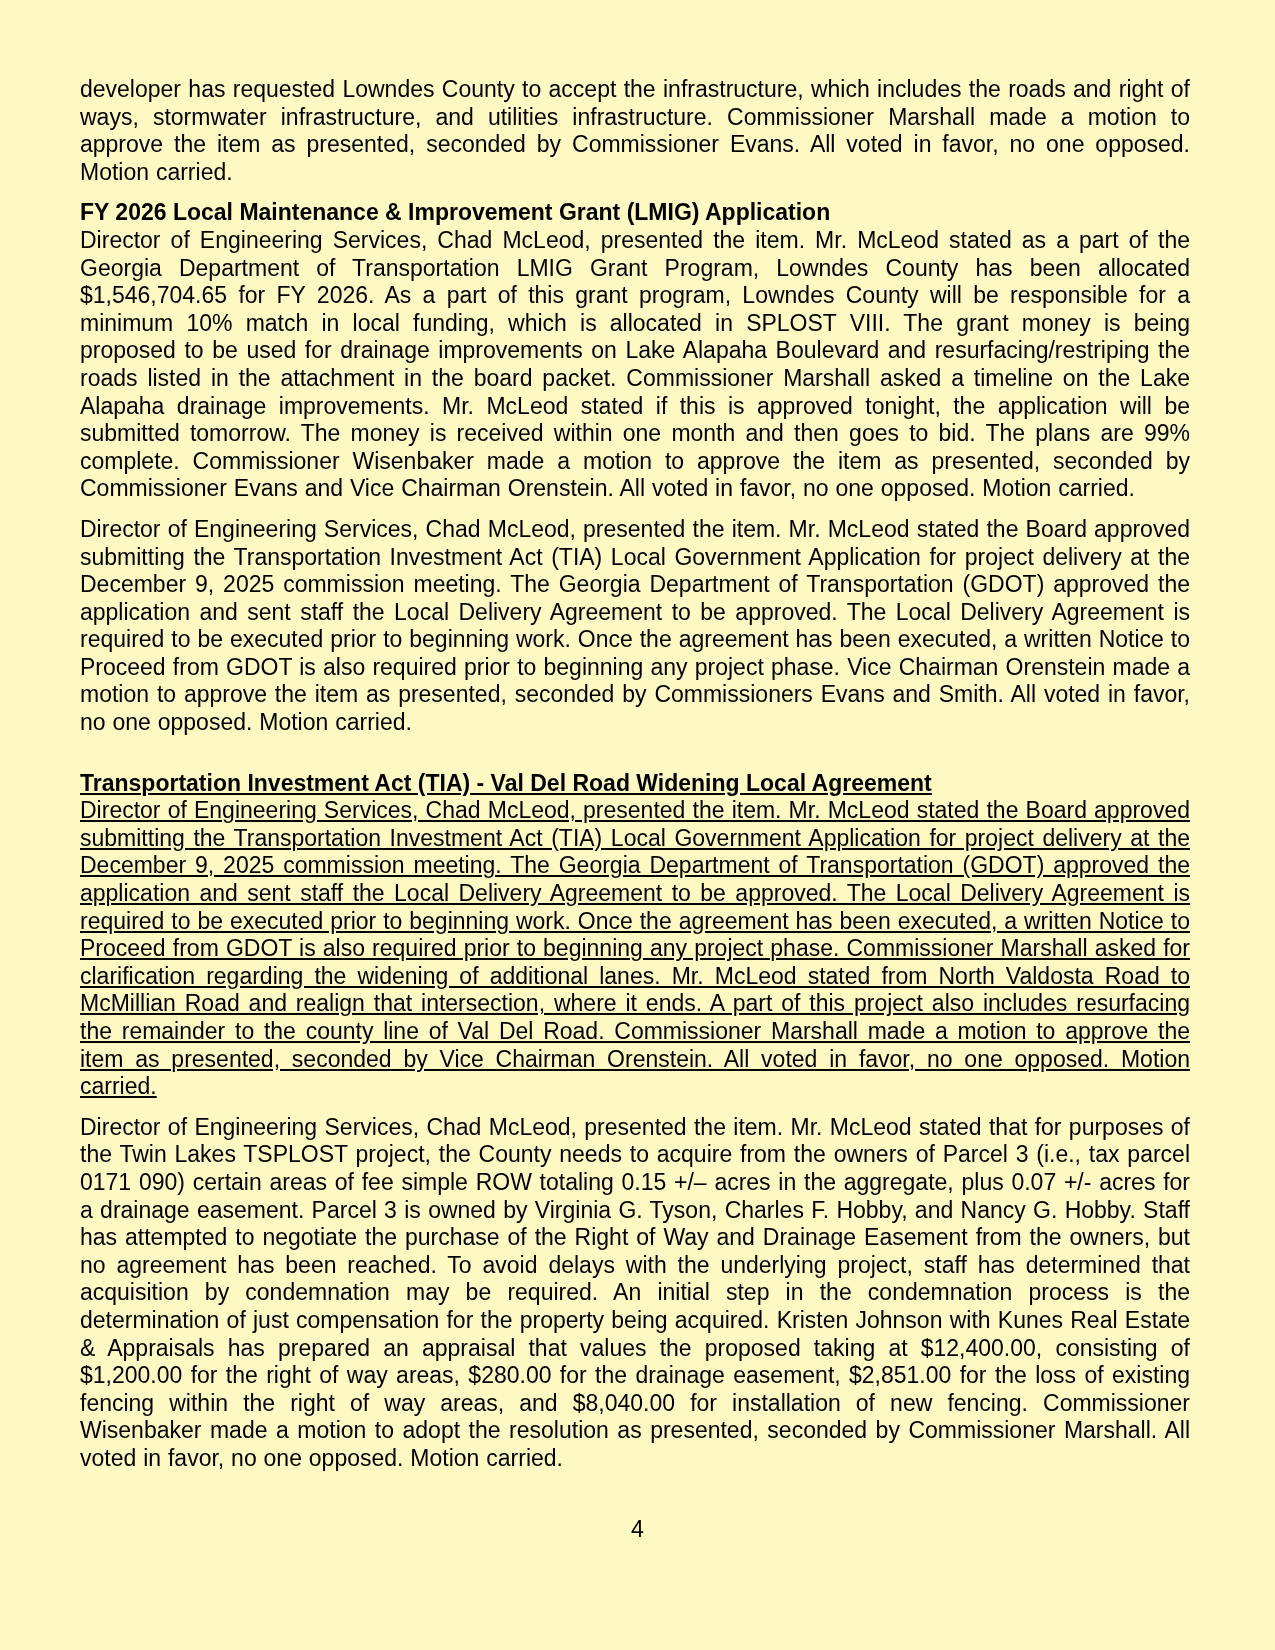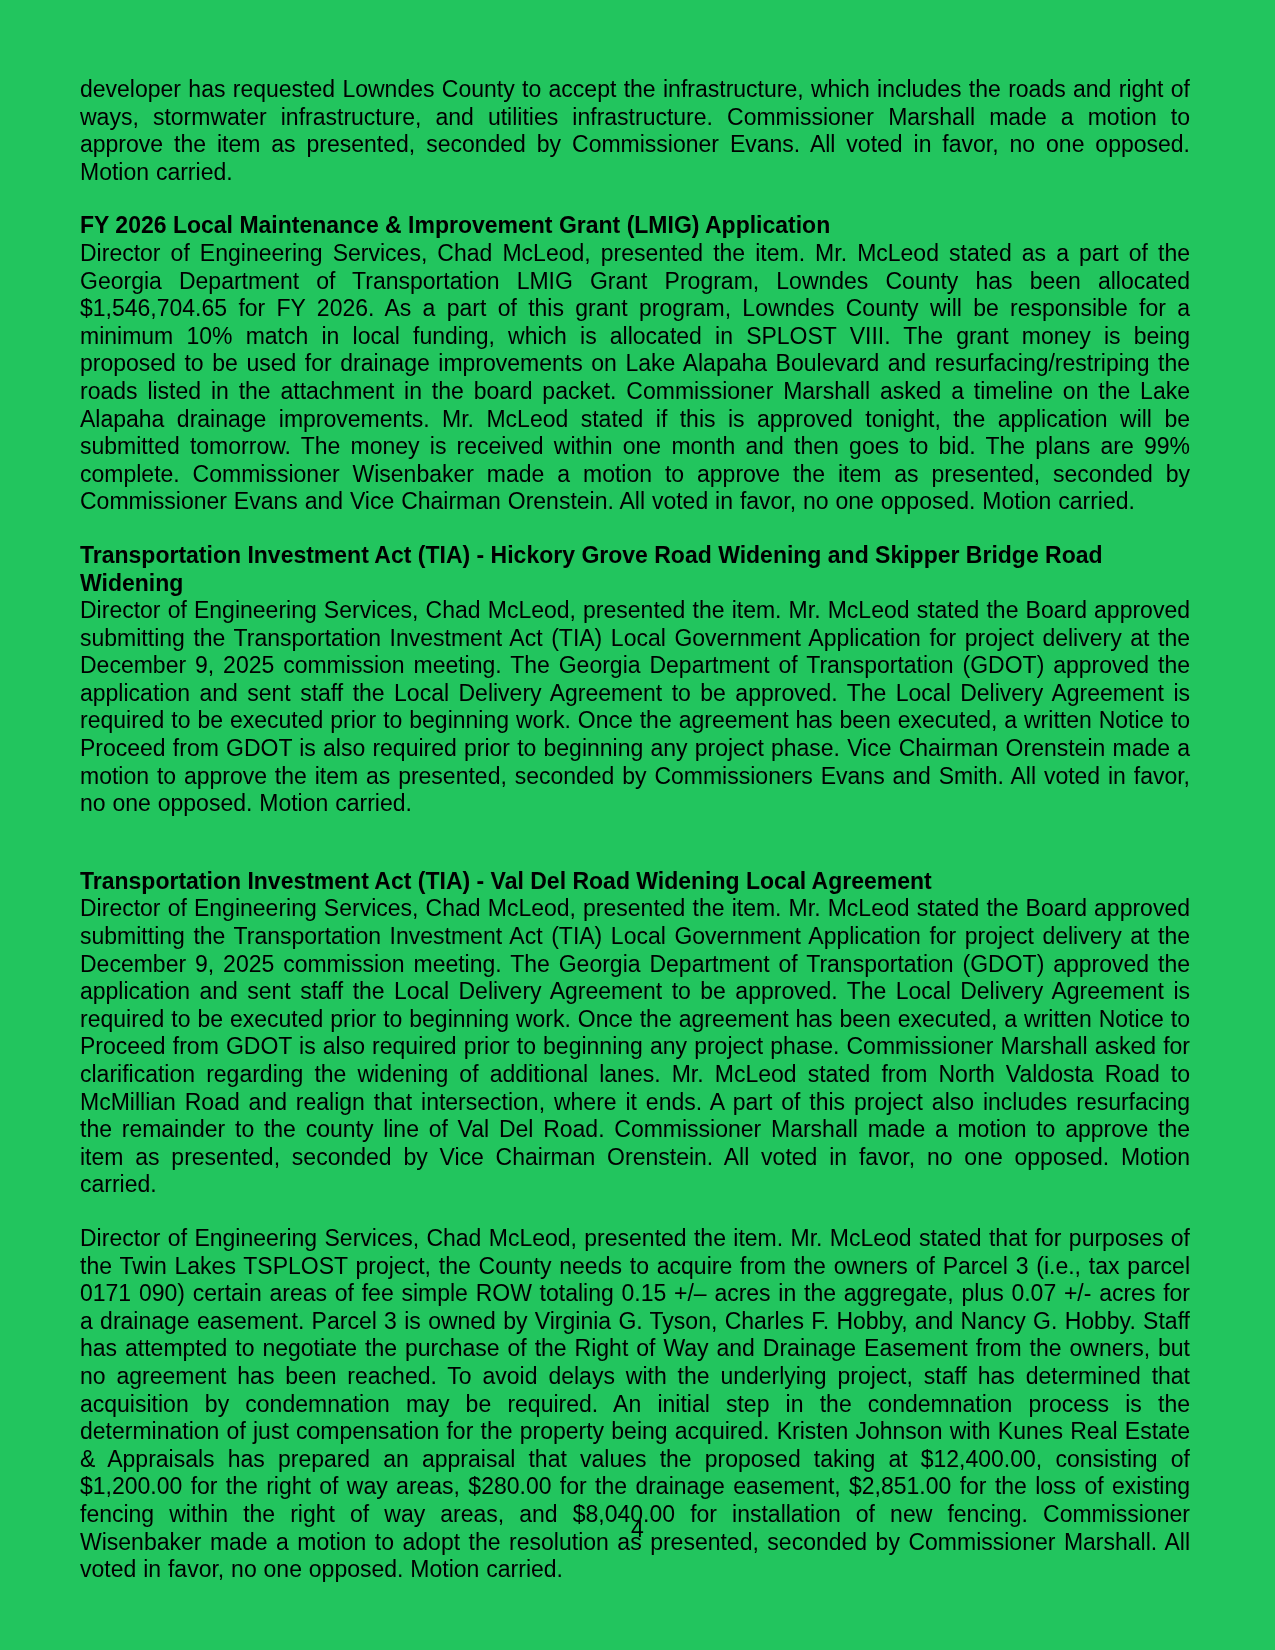--- a/index.html
+++ b/index.html
@@ -4,45 +4,46 @@
 <style>
   html, body {
     margin: 0;
     padding: 0;
     background: #ffffff;
   }
   .page {
     position: relative;
     width: 1275px;
     height: 1650px;
-    background: #22c55e;
+    background: #fef9c3;
     box-sizing: border-box;
     overflow: hidden;
     font-family: "Liberation Sans", "DejaVu Sans", sans-serif;
     color: #000000;
   }
   .content {
     position: absolute;
     top: 76px;
     left: 80px;
     width: 1110px;
   }
   .body-text {
     margin: 0;
     font-size: 23px;
     line-height: 27.6px;
     text-align: justify;
     text-align-last: left;
     word-spacing: 0.5px;
   }
   .section {
-    margin-top: 26px;
+    margin-top: 13px;
   }
   .section.gap-large {
-    margin-top: 50px;
+    margin-top: 33px;
+    text-decoration: underline;
   }
   .heading {
     margin: 0;
     font-size: 23px;
     line-height: 27.6px;
     font-weight: bold;
     text-align: left;
   }
   .footer {
     position: absolute;
@@ -61,21 +62,20 @@
   <main class="content">
 
     <p class="body-text">developer has requested Lowndes County to accept the infrastructure, which includes the roads and right of ways, stormwater infrastructure, and utilities infrastructure. Commissioner Marshall made a motion to approve the item as presented, seconded by Commissioner Evans. All voted in favor, no one opposed. Motion carried.</p>
 
     <section class="section">
       <h2 class="heading">FY 2026 Local Maintenance &amp; Improvement Grant (LMIG) Application</h2>
       <p class="body-text">Director of Engineering Services, Chad McLeod, presented the item. Mr. McLeod stated as a part of the Georgia Department of Transportation LMIG Grant Program, Lowndes County has been allocated $1,546,704.65 for FY 2026. As a part of this grant program, Lowndes County will be responsible for a minimum 10% match in local funding, which is allocated in SPLOST VIII. The grant money is being proposed to be used for drainage improvements on Lake Alapaha Boulevard and resurfacing/restriping the roads listed in the attachment in the board packet. Commissioner Marshall asked a timeline on the Lake Alapaha drainage improvements. Mr. McLeod stated if this is approved tonight, the application will be submitted tomorrow. The money is received within one month and then goes to bid. The plans are 99% complete. Commissioner Wisenbaker made a motion to approve the item as presented, seconded by Commissioner Evans and Vice Chairman Orenstein. All voted in favor, no one opposed. Motion carried.</p>
     </section>
 
     <section class="section">
-      <h2 class="heading">Transportation Investment Act (TIA) - Hickory Grove Road Widening and Skipper Bridge Road Widening</h2>
       <p class="body-text">Director of Engineering Services, Chad McLeod, presented the item. Mr. McLeod stated the Board approved submitting the Transportation Investment Act (TIA) Local Government Application for project delivery at the December 9, 2025 commission meeting. The Georgia Department of Transportation (GDOT) approved the application and sent staff the Local Delivery Agreement to be approved. The Local Delivery Agreement is required to be executed prior to beginning work. Once the agreement has been executed, a written Notice to Proceed from GDOT is also required prior to beginning any project phase. Vice Chairman Orenstein made a motion to approve the item as presented, seconded by Commissioners Evans and Smith. All voted in favor, no one opposed. Motion carried.</p>
     </section>
 
     <section class="section gap-large">
       <h2 class="heading">Transportation Investment Act (TIA) - Val Del Road Widening Local Agreement</h2>
       <p class="body-text">Director of Engineering Services, Chad McLeod, presented the item. Mr. McLeod stated the Board approved submitting the Transportation Investment Act (TIA) Local Government Application for project delivery at the December 9, 2025 commission meeting. The Georgia Department of Transportation (GDOT) approved the application and sent staff the Local Delivery Agreement to be approved. The Local Delivery Agreement is required to be executed prior to beginning work. Once the agreement has been executed, a written Notice to Proceed from GDOT is also required prior to beginning any project phase.  Commissioner Marshall asked for clarification regarding the widening of additional lanes. Mr. McLeod stated from North Valdosta Road to McMillian Road and realign that intersection, where it ends. A part of this project also includes resurfacing the remainder to the county line of Val Del Road. Commissioner Marshall made a motion to approve the item as presented, seconded by Vice Chairman Orenstein. All voted in favor, no one opposed. Motion carried.</p>
     </section>
 
     <section class="section">
       <p class="body-text">Director of Engineering Services, Chad McLeod, presented the item. Mr. McLeod stated that for purposes of the Twin Lakes TSPLOST project, the County needs to acquire from the owners of Parcel 3 (i.e., tax parcel 0171 090) certain areas of fee simple ROW totaling 0.15 +/– acres in the aggregate, plus 0.07 +/- acres for a drainage easement. Parcel 3 is owned by Virginia G. Tyson, Charles F. Hobby, and Nancy G. Hobby. Staff has attempted to negotiate the purchase of the Right of Way and Drainage Easement from the owners, but no agreement has been reached. To avoid delays with the underlying project, staff has determined that acquisition by condemnation may be required. An initial step in the condemnation process is the determination of just compensation for the property being acquired. Kristen Johnson with Kunes Real Estate &amp; Appraisals has prepared an appraisal that values the proposed taking at $12,400.00, consisting of $1,200.00 for the right of way areas, $280.00 for the drainage easement, $2,851.00 for the loss of existing fencing within the right of way areas, and $8,040.00 for installation of new fencing. Commissioner Wisenbaker made a motion to adopt the resolution as presented, seconded by Commissioner Marshall. All voted in favor, no one opposed. Motion carried.</p>

